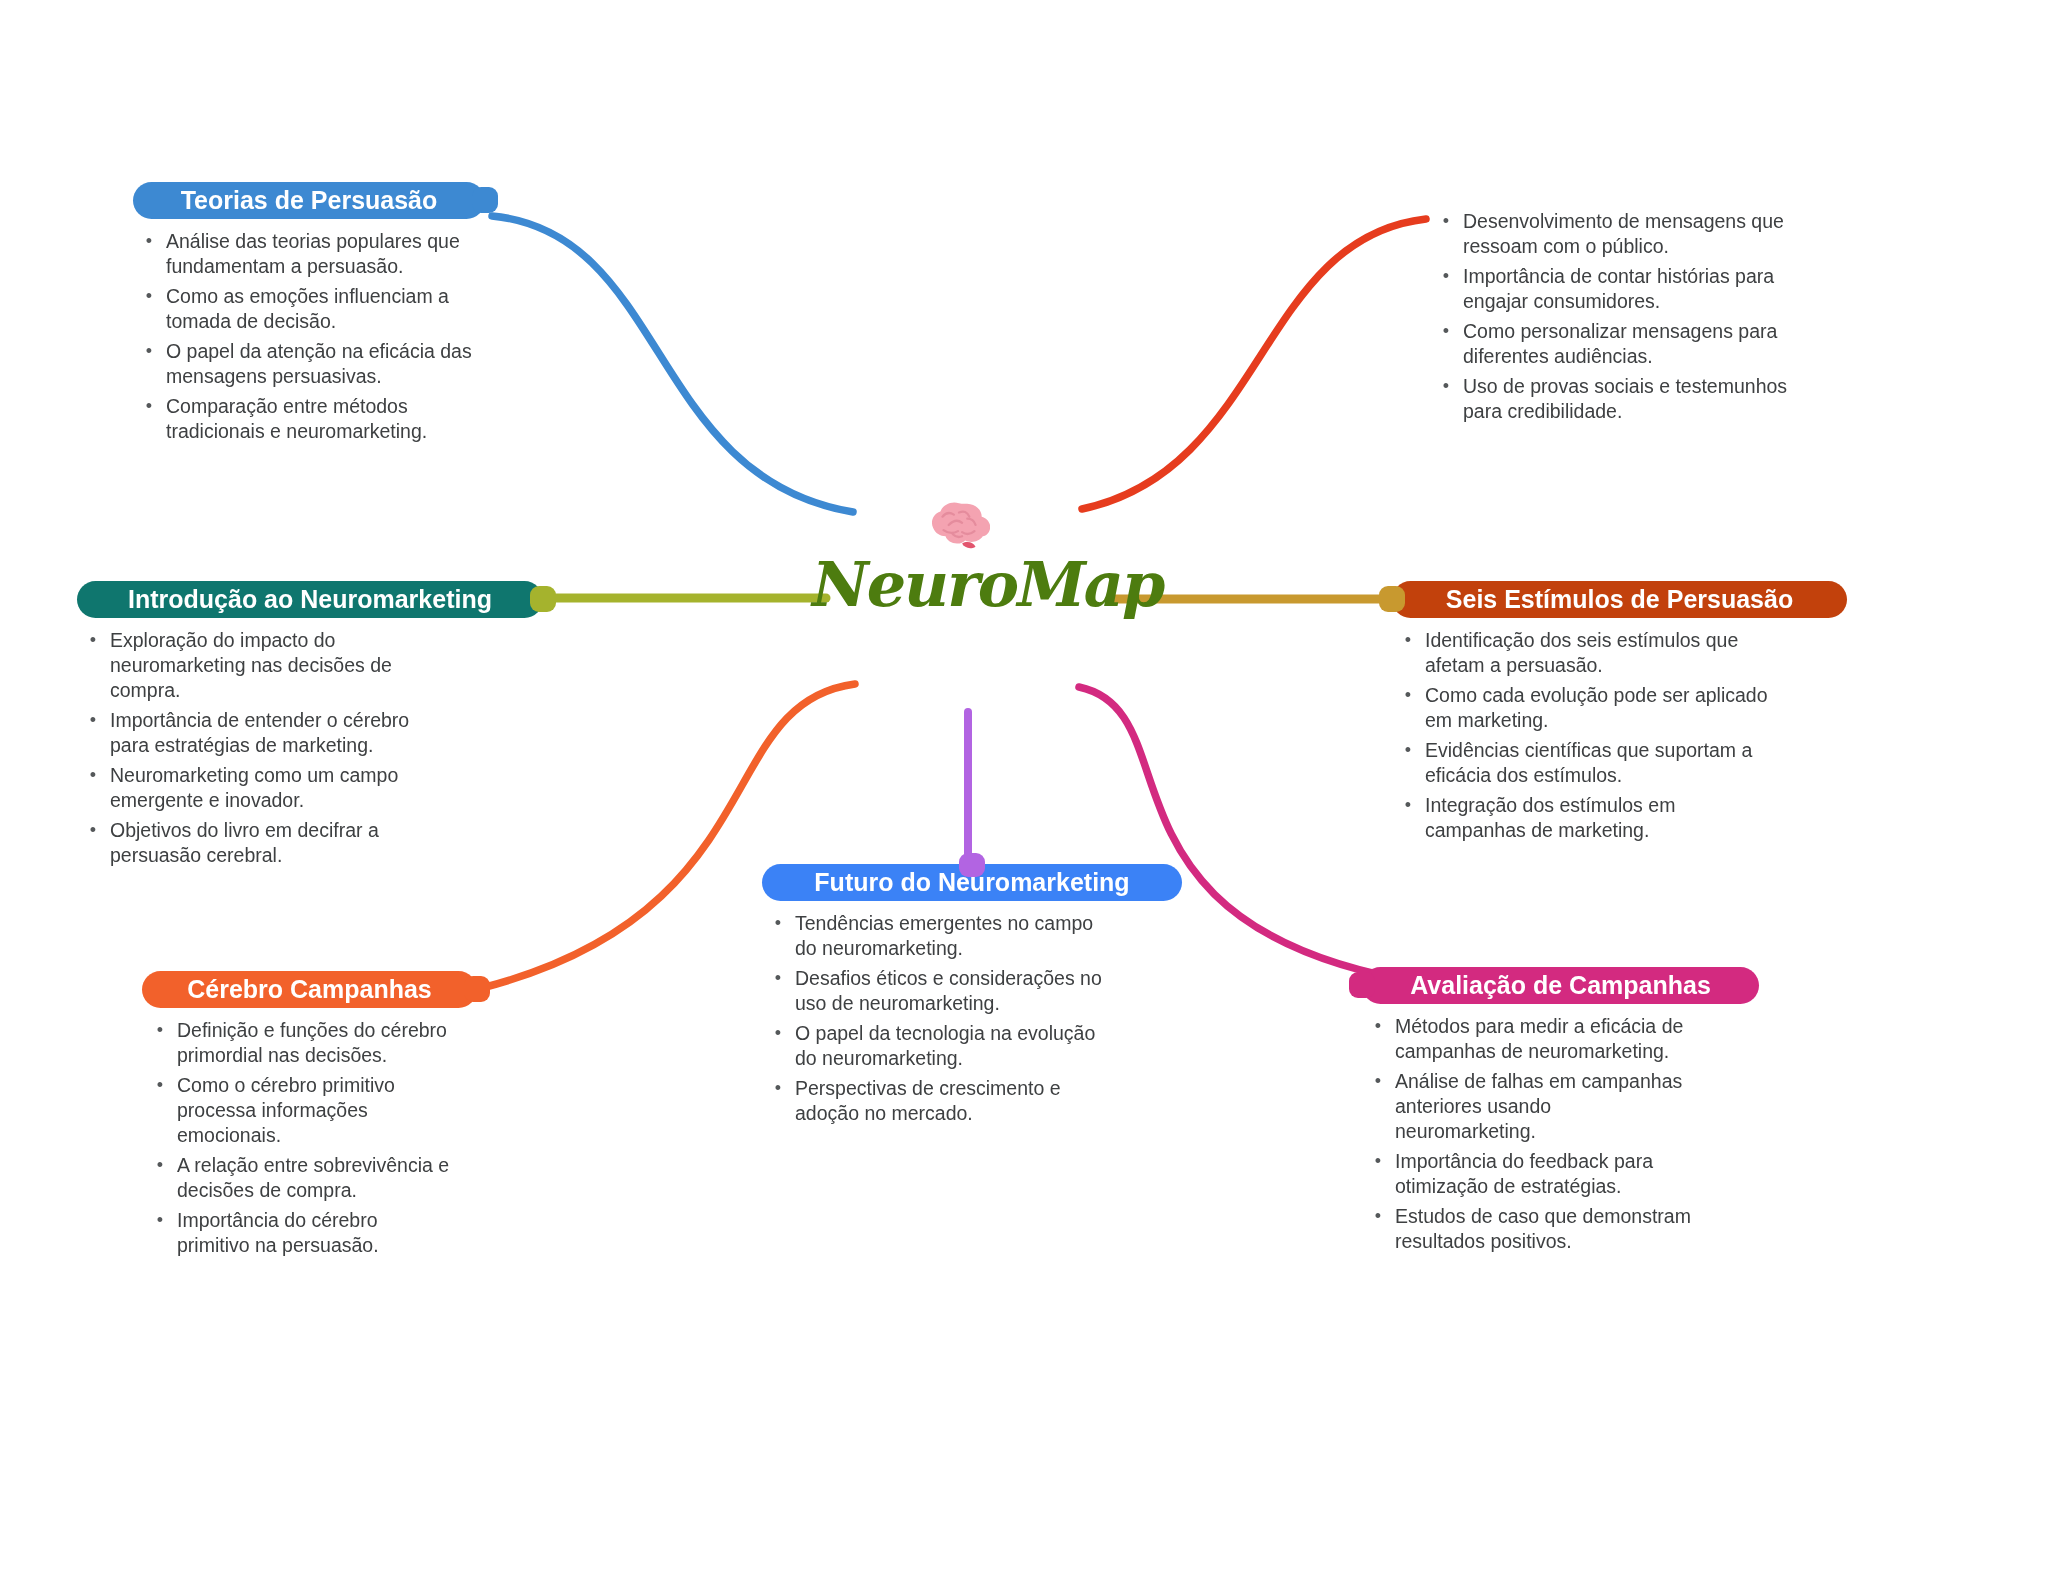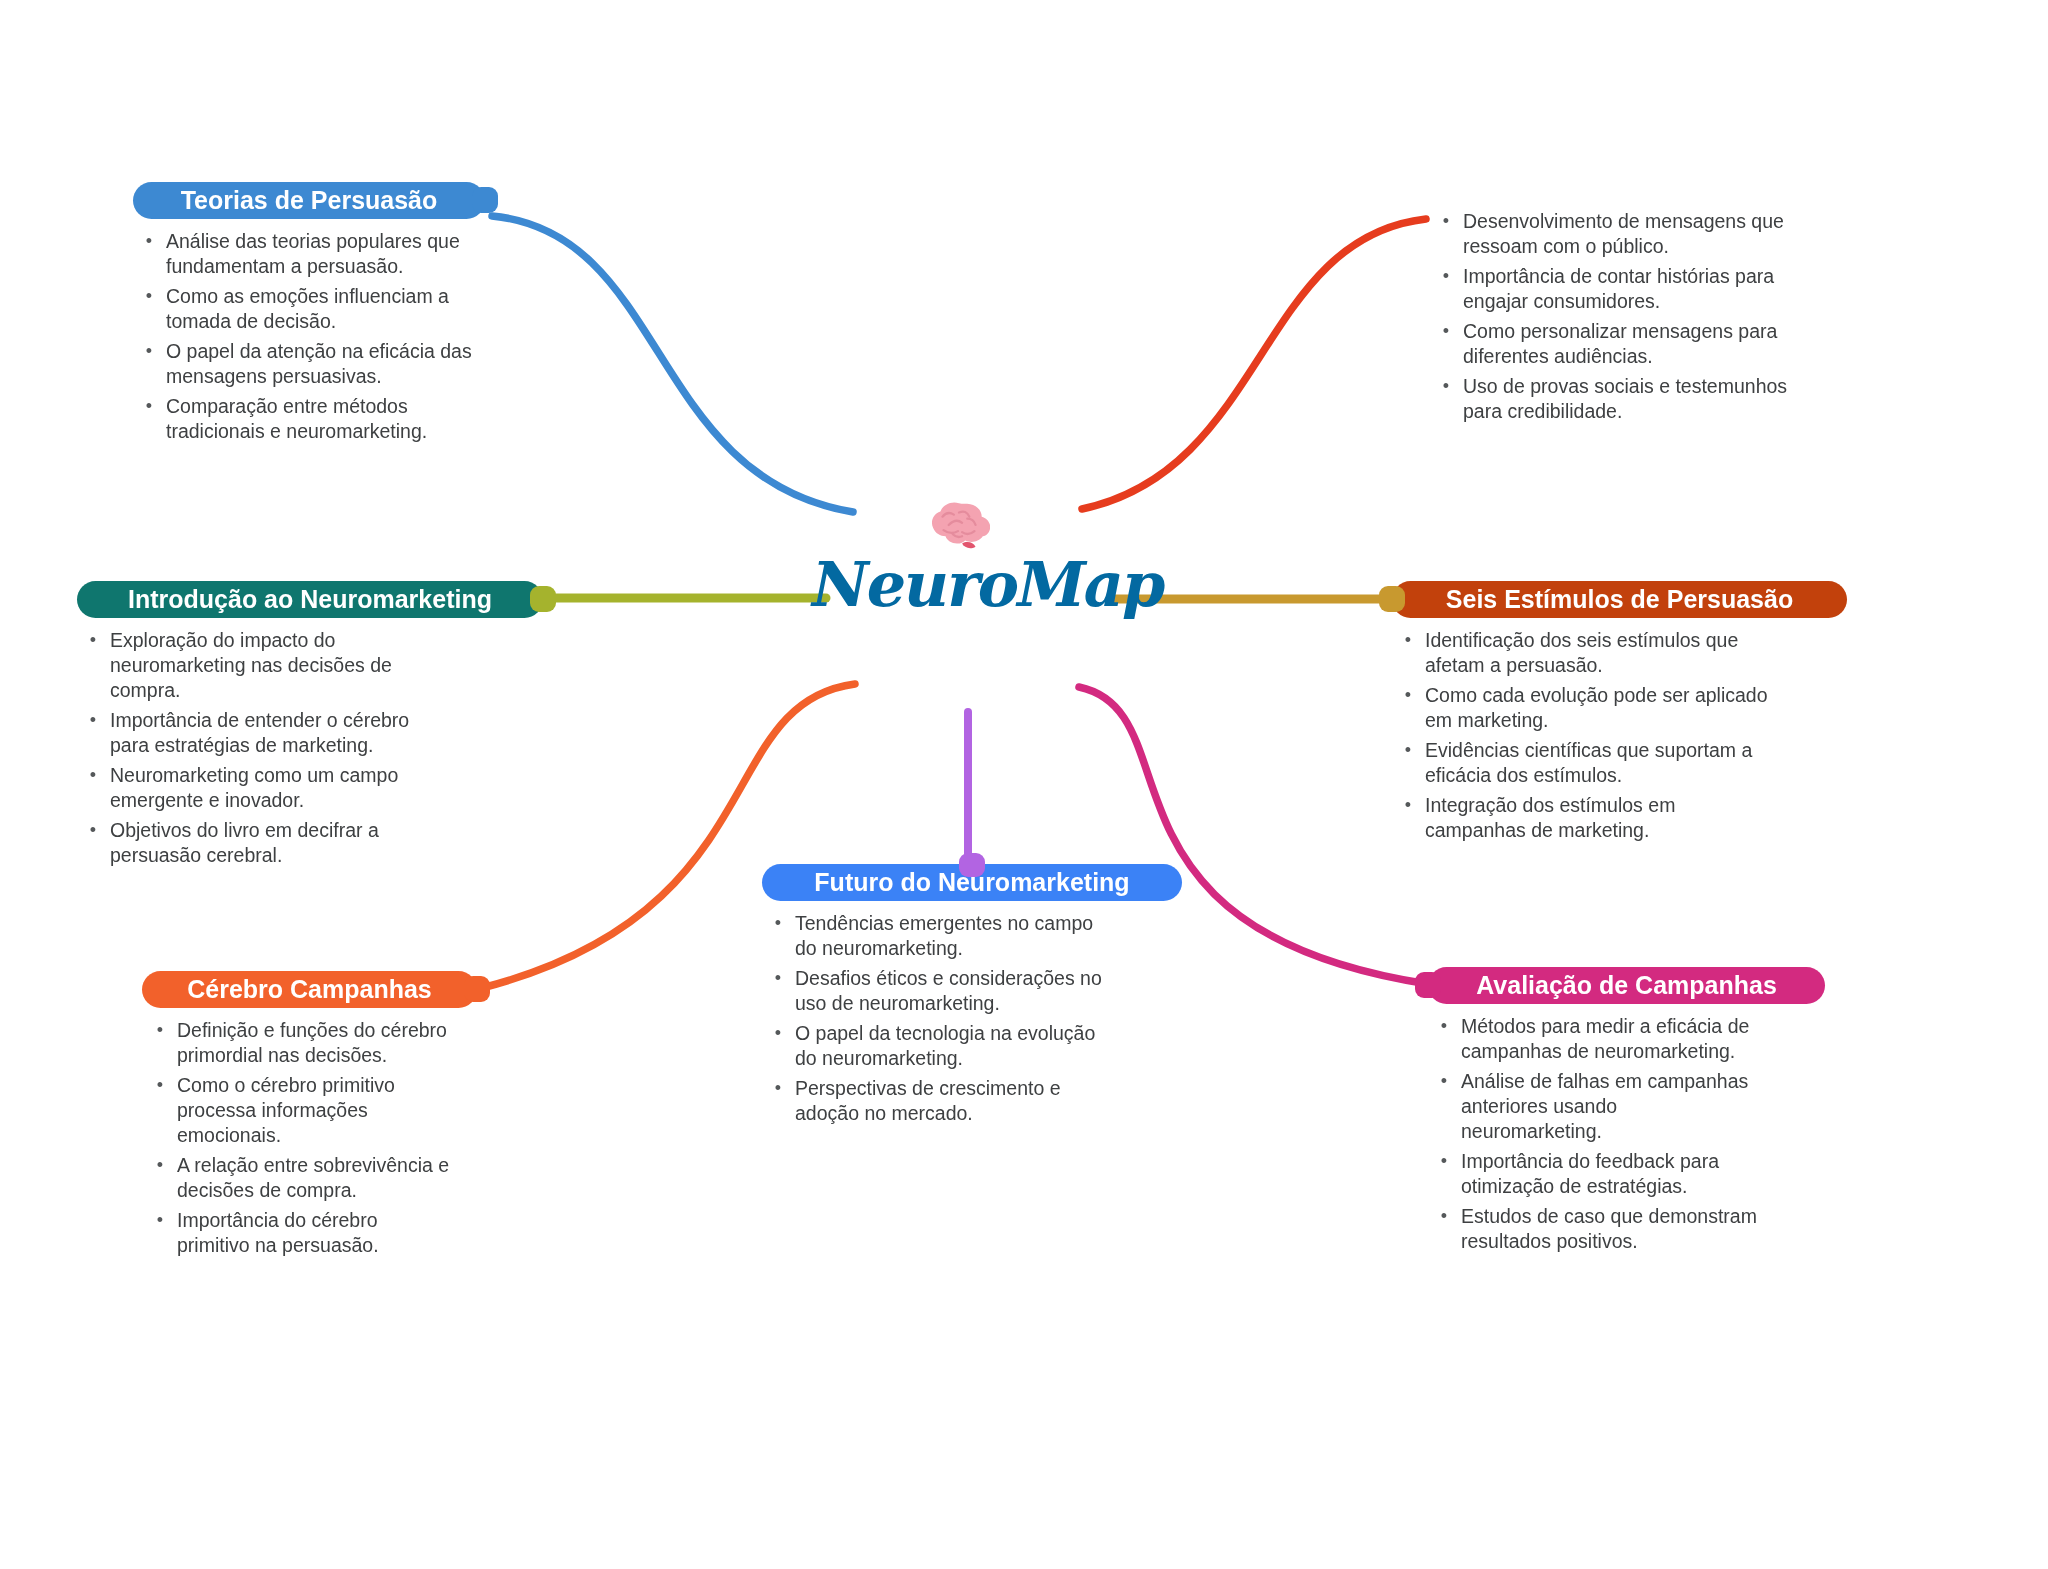--- a/index.html
+++ b/index.html
@@ -18,25 +18,25 @@
   ul.bullets li{display:flex;gap:11px;margin-bottom:5px;align-items:flex-start;}
   .dot{flex:0 0 12px;text-align:center;font-size:18px;color:#55585a;line-height:25px;}
   .btxt{display:block;}
   
   .b-teorias{left:133px;top:182px;}      .b-teorias .pill{width:352px;}      .b-teorias ul{width:332px;}
   .b-estrategias{left:1430px;top:199px;} .b-estrategias .pill{width:403px;}  .b-estrategias ul{width:352px;}
   .b-introducao{left:77px;top:581px;}    .b-introducao .pill{width:466px;}   .b-introducao ul{width:342px;}
   .b-estimulos{left:1392px;top:581px;}   .b-estimulos .pill{width:455px;}    .b-estimulos ul{width:372px;}
   .b-cerebro{left:142px;top:971px;}      .b-cerebro .pill{width:335px;}      .b-cerebro ul{width:300px;margin-left:12px;}
   .b-futuro{left:762px;top:864px;}       .b-futuro .pill{width:420px;}       .b-futuro ul{width:347px;}
-  .b-avaliacao{left:1428px;top:967px;}   .b-avaliacao .pill{width:397px;}    .b-avaliacao ul{width:324px;}
+  .b-avaliacao{left:1362px;top:967px;}   .b-avaliacao .pill{width:397px;}    .b-avaliacao ul{width:324px;}
   
   .center-title{position:absolute;left:812px;top:548px;width:320px;z-index:1;text-align:center;
                 font-family:"DejaVu Serif",serif;font-style:italic;font-weight:700;
-                font-size:62px;letter-spacing:-2px;color:#0369a1;}
+                font-size:62px;letter-spacing:-2px;color:#4d7c0f;}
   .brain{position:absolute;left:928px;top:500px;width:62px;height:54px;z-index:1;}
 </style>
 </head>
 <body>
 
 <div class="canvas">
 
   <svg class="connectors" width="2048" height="1569" viewBox="0 0 2048 1569">
     <path d="M 492 216 C 668 233, 648 478, 853 512" fill="none" stroke-width="7.5" stroke-linecap="round" stroke="#3d89d2"></path>
     <path d="M 1426 219 C 1258 238, 1266 470, 1082 509" fill="none" stroke-width="7.5" stroke-linecap="round" stroke="#e63c1e"></path>

